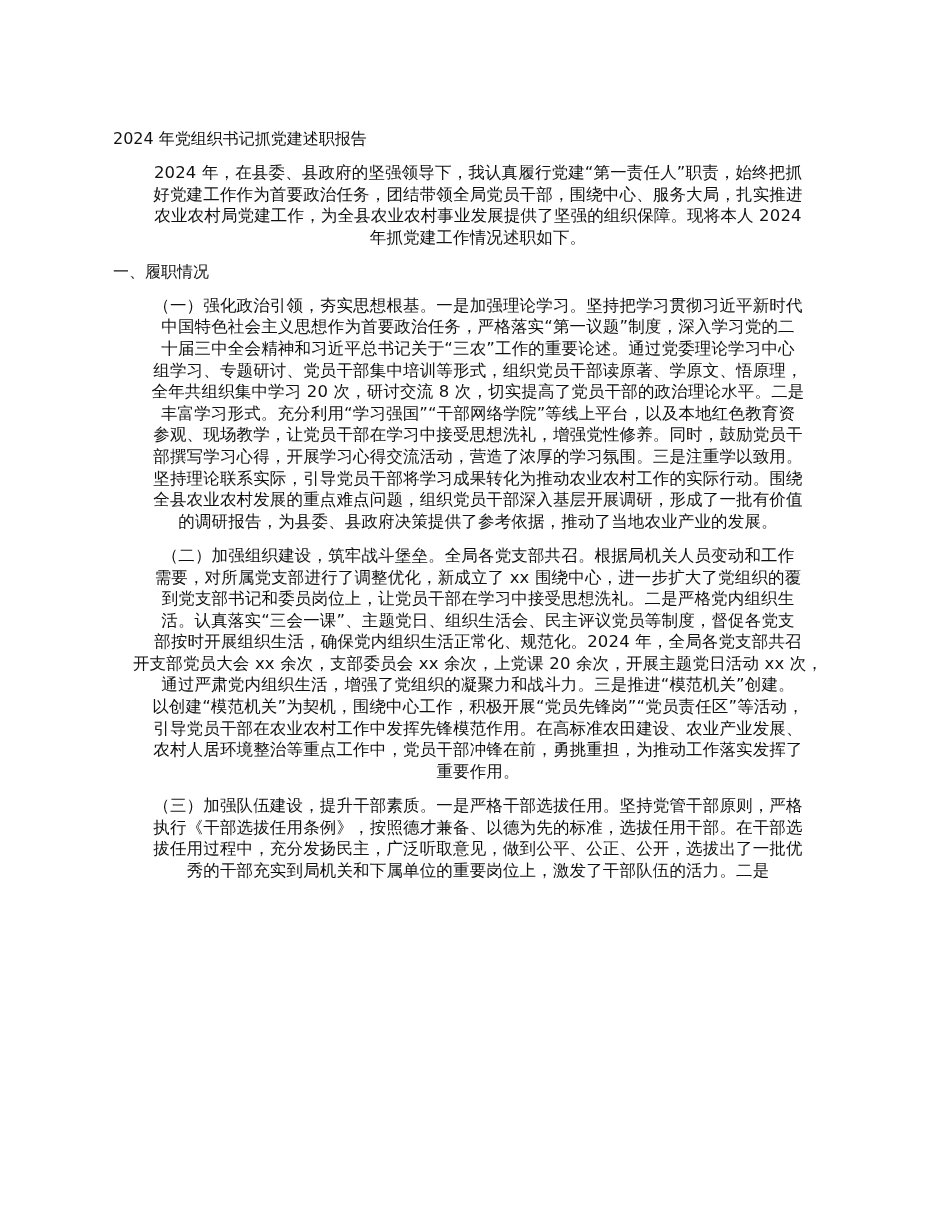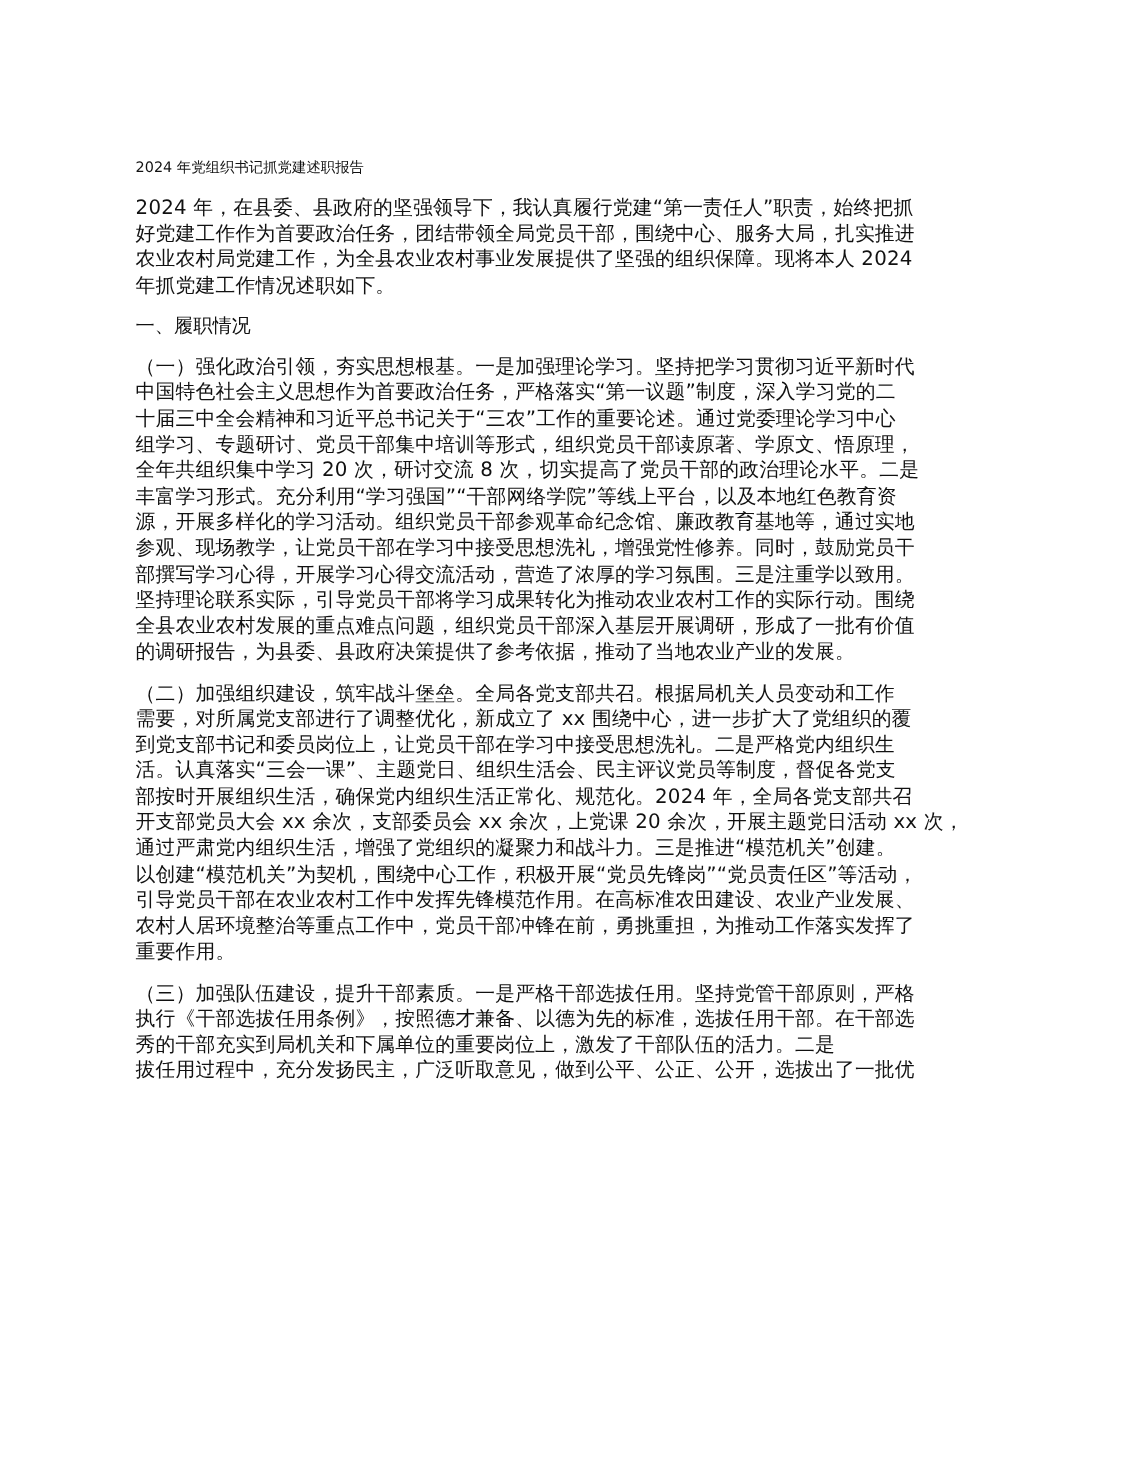--- a/index.html
+++ b/index.html
@@ -15,29 +15,30 @@
     font-family: "DejaVu Sans", "Liberation Sans", sans-serif;
     color: #111111;
   }
   .page {
     position: absolute;
     left: 113px;
     top: 128px;
     width: 730px;
   }
   .title {
-    font-size: 12px;
+    font-size: 16px;
     line-height: 22px;
     margin: 0 0 12px 0;
     white-space: nowrap;
   }
   .para {
     font-size: 16.5px;
     line-height: 21.6px;
     margin: 0 0 12.5px 0;
+    text-align: center;
   }
   .line {
     display: block;
     white-space: nowrap;
     letter-spacing: 0.15px;
   }
   .heading {
     font-size: 16px;
     line-height: 22px;
     margin: 0 0 12px 0;
@@ -59,21 +60,20 @@
 
   <div class="heading">一、履职情况</div>
 
   <div class="para">
     <span class="line">（一）强化政治引领，夯实思想根基。一是加强理论学习。坚持把学习贯彻习近平新时代</span>
     <span class="line">中国特色社会主义思想作为首要政治任务，严格落实“第一议题”制度，深入学习党的二</span>
     <span class="line">十届三中全会精神和习近平总书记关于“三农”工作的重要论述。通过党委理论学习中心</span>
     <span class="line">组学习、专题研讨、党员干部集中培训等形式，组织党员干部读原著、学原文、悟原理，</span>
     <span class="line">全年共组织集中学习 20 次，研讨交流 8 次，切实提高了党员干部的政治理论水平。二是</span>
     <span class="line">丰富学习形式。充分利用“学习强国”“干部网络学院”等线上平台，以及本地红色教育资</span>
-    <span class="line">源，开展多样化的学习活动。组织党员干部参观革命纪念馆、廉政教育基地等，通过实地</span>
     <span class="line">参观、现场教学，让党员干部在学习中接受思想洗礼，增强党性修养。同时，鼓励党员干</span>
     <span class="line">部撰写学习心得，开展学习心得交流活动，营造了浓厚的学习氛围。三是注重学以致用。</span>
     <span class="line">坚持理论联系实际，引导党员干部将学习成果转化为推动农业农村工作的实际行动。围绕</span>
     <span class="line">全县农业农村发展的重点难点问题，组织党员干部深入基层开展调研，形成了一批有价值</span>
     <span class="line">的调研报告，为县委、县政府决策提供了参考依据，推动了当地农业产业的发展。</span>
   </div>
 
   <div class="para">
     <span class="line">（二）加强组织建设，筑牢战斗堡垒。全局各党支部共召。根据局机关人员变动和工作</span>
     <span class="line">需要，对所属党支部进行了调整优化，新成立了 xx 围绕中心，进一步扩大了党组织的覆</span>
@@ -84,16 +84,16 @@
     <span class="line">通过严肃党内组织生活，增强了党组织的凝聚力和战斗力。三是推进“模范机关”创建。</span>
     <span class="line">以创建“模范机关”为契机，围绕中心工作，积极开展“党员先锋岗”“党员责任区”等活动，</span>
     <span class="line">引导党员干部在农业农村工作中发挥先锋模范作用。在高标准农田建设、农业产业发展、</span>
     <span class="line">农村人居环境整治等重点工作中，党员干部冲锋在前，勇挑重担，为推动工作落实发挥了</span>
     <span class="line">重要作用。</span>
   </div>
 
   <div class="para">
     <span class="line">（三）加强队伍建设，提升干部素质。一是严格干部选拔任用。坚持党管干部原则，严格</span>
     <span class="line">执行《干部选拔任用条例》，按照德才兼备、以德为先的标准，选拔任用干部。在干部选</span>
+    <span class="line">拔任用过程中，充分发扬民主，广泛听取意见，做到公平、公正、公开，选拔出了一批优</span>
     <span class="line">秀的干部充实到局机关和下属单位的重要岗位上，激发了干部队伍的活力。二是</span>
-    <span class="line">拔任用过程中，充分发扬民主，广泛听取意见，做到公平、公正、公开，选拔出了一批优</span>
   </div>
 </div>
 
 </body></html>

